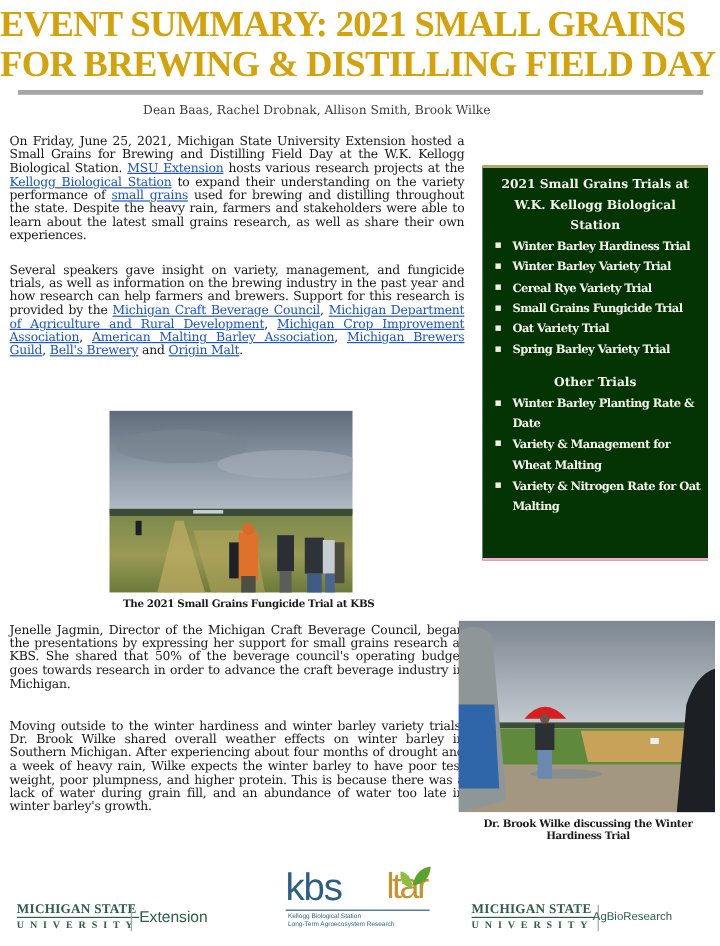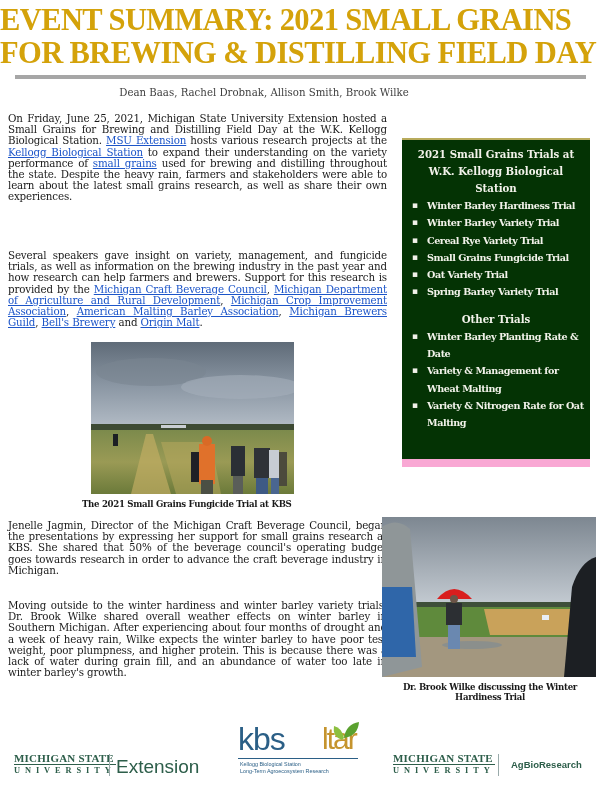--- a/index.html
+++ b/index.html
@@ -11,51 +11,51 @@
     margin: 0;
   }
   .title-rule { position: absolute; left: 15px; top: 75px; width: 571px; height: 4px; background: #a6a6a6; }
   .authors { position: absolute; left: 0; top: 87px; width: 528px; text-align: center; font-size: 10.2px; color: #404040; }
   .para {
     position: absolute; left: 8px; width: 379px; margin: 0; font-size: 10.3px; line-height: 11.2px;
     text-align: justify; letter-spacing: -0.15px; color: #1a1a1a;
   }
   .para a { color: #1c55c9; text-decoration: underline; }
   .p1 { top: 113px; }
-  .p2 { top: 220px; margin-top: 30px; }
+  .p2 { top: 220px; }
   .p3 { top: 520px; }
   .p4 { top: 600px; }
 
   .sidebar {
     position: absolute; left: 402px; top: 138px; width: 188px; height: 329px;
-    background: #043304; border-top: 2px solid #b8ab5c; border-bottom: 8px solid #f9a8d4; box-sizing: border-box;
+    background: #043304; border-top: 2px solid #b8ab5c; border-bottom: 2px solid #f9a8d4; box-sizing: border-box;
     color: #f2f2ea; font-family: "DejaVu Serif", serif;
   }
   .sidebar h3 { margin: 0; text-align: center; font-size: 10.2px; font-weight: bold; line-height: 17px; }
   .sidebar .h-main { padding: 6px 8px 0 8px; }
   .sidebar .h-other { margin-top: 10px; }
   .sidebar ul { list-style: none; margin: 0; padding: 0; }
   .sidebar li { position: relative; padding-left: 25px; font-size: 9.6px; line-height: 17.3px; font-weight: bold; letter-spacing: -0.45px; padding-right: 4px; }
   .sidebar li .bullet { position: absolute; left: 10px; top: 0; font-size: 9px; }
 
   .photo { position: absolute; overflow: hidden; }
   .photo1 { left: 91px; top: 342px; width: 203px; height: 152px; }
   .photo2 { left: 382px; top: 517px; width: 214px; height: 160px; }
   .caption { position: absolute; font-size: 8.6px; line-height: 10px; color: #1a1a1a; font-weight: bold; letter-spacing: -0.3px; }
-  .cap1 { left: 82px; top: 499px; width: 230px; text-align: left; }
+  .cap1 { left: 82px; top: 499px; width: 230px; text-align: right; }
   .cap2 { left: 383px; top: 682px; width: 214px; text-align: center; }
 
   .footer { position: absolute; left: 0; top: 720px; width: 516px; height: 68px; }
   .logo { position: absolute; }
   .msu-ext { left: 14px; top: 32px; }
   .msu-word { font-family: "Liberation Serif", serif; color: #2d5e4a; font-weight: bold; }
   .msu-top { font-size: 11px; letter-spacing: 0.2px; border-bottom: 1px solid #2d5e4a; line-height: 12px; }
   .msu-bot { font-size: 8.4px; letter-spacing: 4.9px; line-height: 12px; }
   .logo-divider { position: absolute; width: 1px; background: #9aa; }
-  .ext-text { position: absolute; font-family: "Liberation Sans", sans-serif; color: #2d5e4a; font-size: 19px; }
+  .ext-text { position: absolute; font-family: "Liberation Sans", sans-serif; color: #2d5e4a; font-size: 13px; }
   .kbs { left: 238px; top: 0px; width: 122px; height: 66px; }
   .kbs-letters { position: absolute; left: 0; top: 4px; font-family: "Liberation Sans", sans-serif; font-size: 32px; color: #2b5f86; letter-spacing: -1px; line-height: 30px; }
   .ltar-letters { position: absolute; left: 84px; top: 4px; font-family: "Liberation Sans", sans-serif; font-size: 30px; color: #c5942e; letter-spacing: -2px; line-height: 30px; font-weight: 300; }
   .kbs-rule { position: absolute; left: 0; top: 38px; width: 120px; height: 1px; background: #2b5f86; }
   .kbs-sub { position: absolute; left: 2px; top: 41px; font-family: "Liberation Sans", sans-serif; font-size: 5.4px; line-height: 7px; color: #2b5f86; white-space: nowrap; }
   .leaf { position: absolute; left: 92px; top: 0; }
   .msu-ag { left: 393px; top: 32px; }
   .ag-text { position: absolute; font-family: "Liberation Sans", sans-serif; color: #2d5e4a; font-size: 9.5px; }
 </style>
 </head>
@@ -181,15 +181,15 @@
     <div class="kbs-sub">
       <div>Kellogg Biological Station</div>
       <div>Long-Term Agroecosystem Research</div>
     </div>
   </div>
 
   <div class="logo msu-ag">
     <div class="msu-word msu-top">MICHIGAN STATE</div>
     <div class="msu-word msu-bot">UNIVERSITY</div>
     <div class="logo-divider" style="left:105px; top:2px; height:22px;"></div>
-    <div class="ag-text" style="left:118px; top:7px;font-weight:bold;">AgBioResearch</div>
+    <div class="ag-text" style="left:101px; top:7px;">AgBioResearch</div>
   </div>
 </footer>
 
 </body></html>

